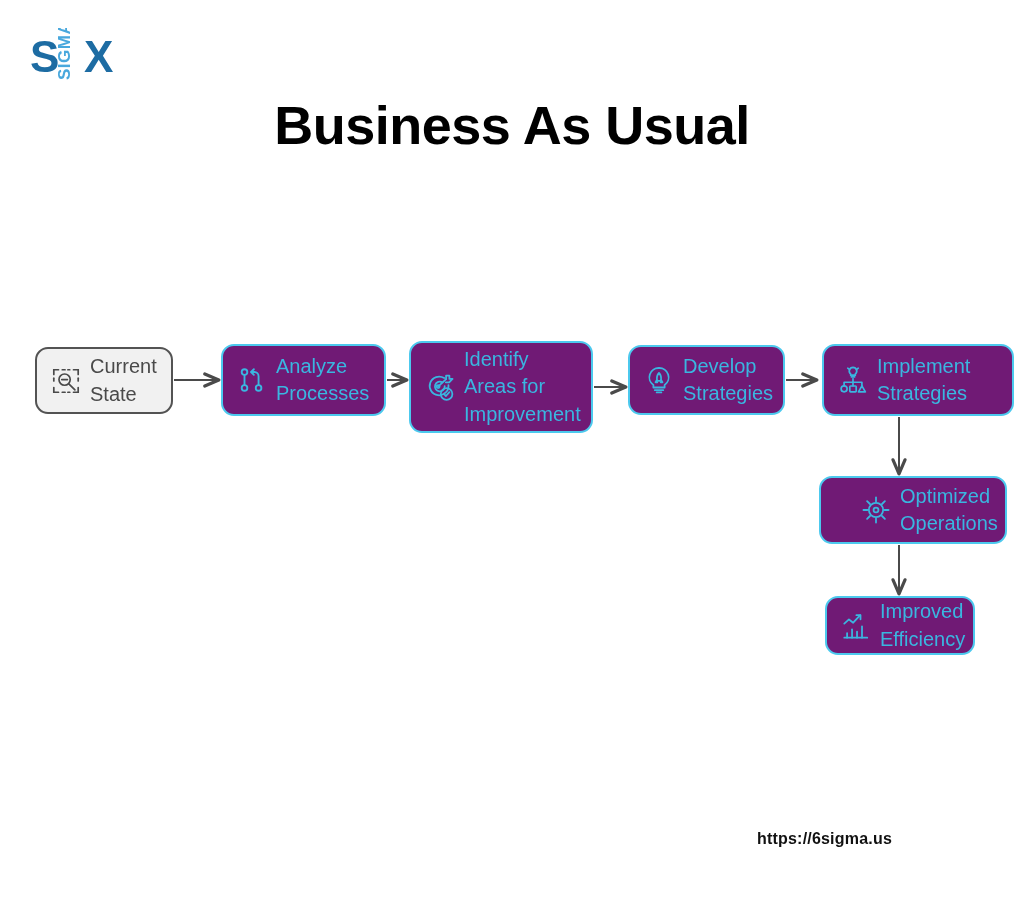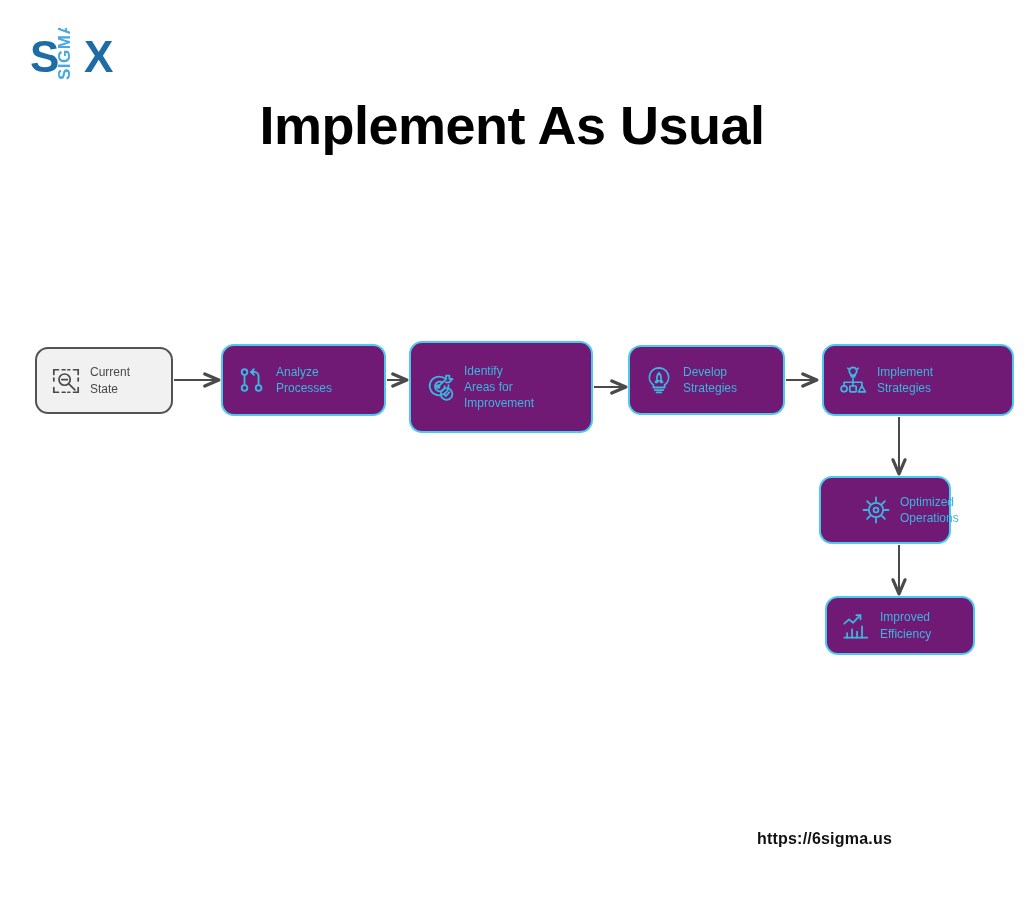--- a/index.html
+++ b/index.html
@@ -69,37 +69,37 @@
     background: #f1f1f1;
     border: 2px solid #535353;
   }
   .node .node-icon {
     flex: 0 0 auto;
     width: 30px;
     height: 30px;
     display: block;
   }
   .node .node-label {
-    font-size: 12px;
+    font-size: 20px;
     line-height: 1.36;
     color: #3ab6e0;
     font-family: "Liberation Sans", sans-serif;
     white-space: pre-line;
   }
   .node.gray .node-label {
     color: #4a4a4a;
   }
 
   
   #node-current-state   { left: 35px;  top: 347px; width: 138px; height: 67px; }
   #node-analyze         { left: 221px; top: 344px; width: 165px; height: 72px; }
   #node-identify        { left: 409px; top: 341px; width: 184px; height: 92px; }
   #node-develop         { left: 628px; top: 345px; width: 157px; height: 70px; align-items: center; }
   #node-implement       { left: 822px; top: 344px; width: 192px; height: 72px; }
-  #node-optimized       { left: 819px; top: 476px; width: 132px; height: 68px; padding-left: 40px; }
+  #node-optimized       { left: 819px; top: 476px; width: 188px; height: 68px; padding-left: 40px; }
   #node-improved        { left: 825px; top: 596px; width: 150px; height: 59px; }
 
   
   #footer-url {
     position: absolute;
     left: 757px;
     top: 830px;
     font-size: 16px;
     font-weight: bold;
     color: #111111;
@@ -113,21 +113,21 @@
 <div id="logo">
   <svg width="92" height="56" viewBox="0 0 92 56" xmlns="http://www.w3.org/2000/svg">
     <text x="0" y="44" font-family="Liberation Sans, sans-serif" font-size="44" font-weight="bold" fill="#1d6ca3">S</text>
     <g transform="translate(40,52) rotate(-90)">
       <text x="0" y="0" font-family="Liberation Sans, sans-serif" font-size="17" font-weight="bold" fill="#49a8dd" letter-spacing="0.5">SIGMA</text>
     </g>
     <text x="54" y="44" font-family="Liberation Sans, sans-serif" font-size="44" font-weight="bold" fill="#1d6ca3">X</text>
   </svg>
 </div>
 
-<div id="page-title">Implement As Usual</div>
+<div id="page-title">Business As Usual</div>
 
 <div id="diagram">
 
   <svg id="connectors" viewBox="0 0 1024 900" xmlns="http://www.w3.org/2000/svg">
     <defs>
       <marker id="arrowhead" markerWidth="9" markerHeight="9" refX="7.6" refY="4" orient="auto" markerUnits="strokeWidth">
         <path d="M1,1 L8,4 L1,7" fill="none" stroke="#4a4a4a" stroke-width="1.6" stroke-linecap="round" stroke-linejoin="round"></path>
       </marker>
     </defs>
 

